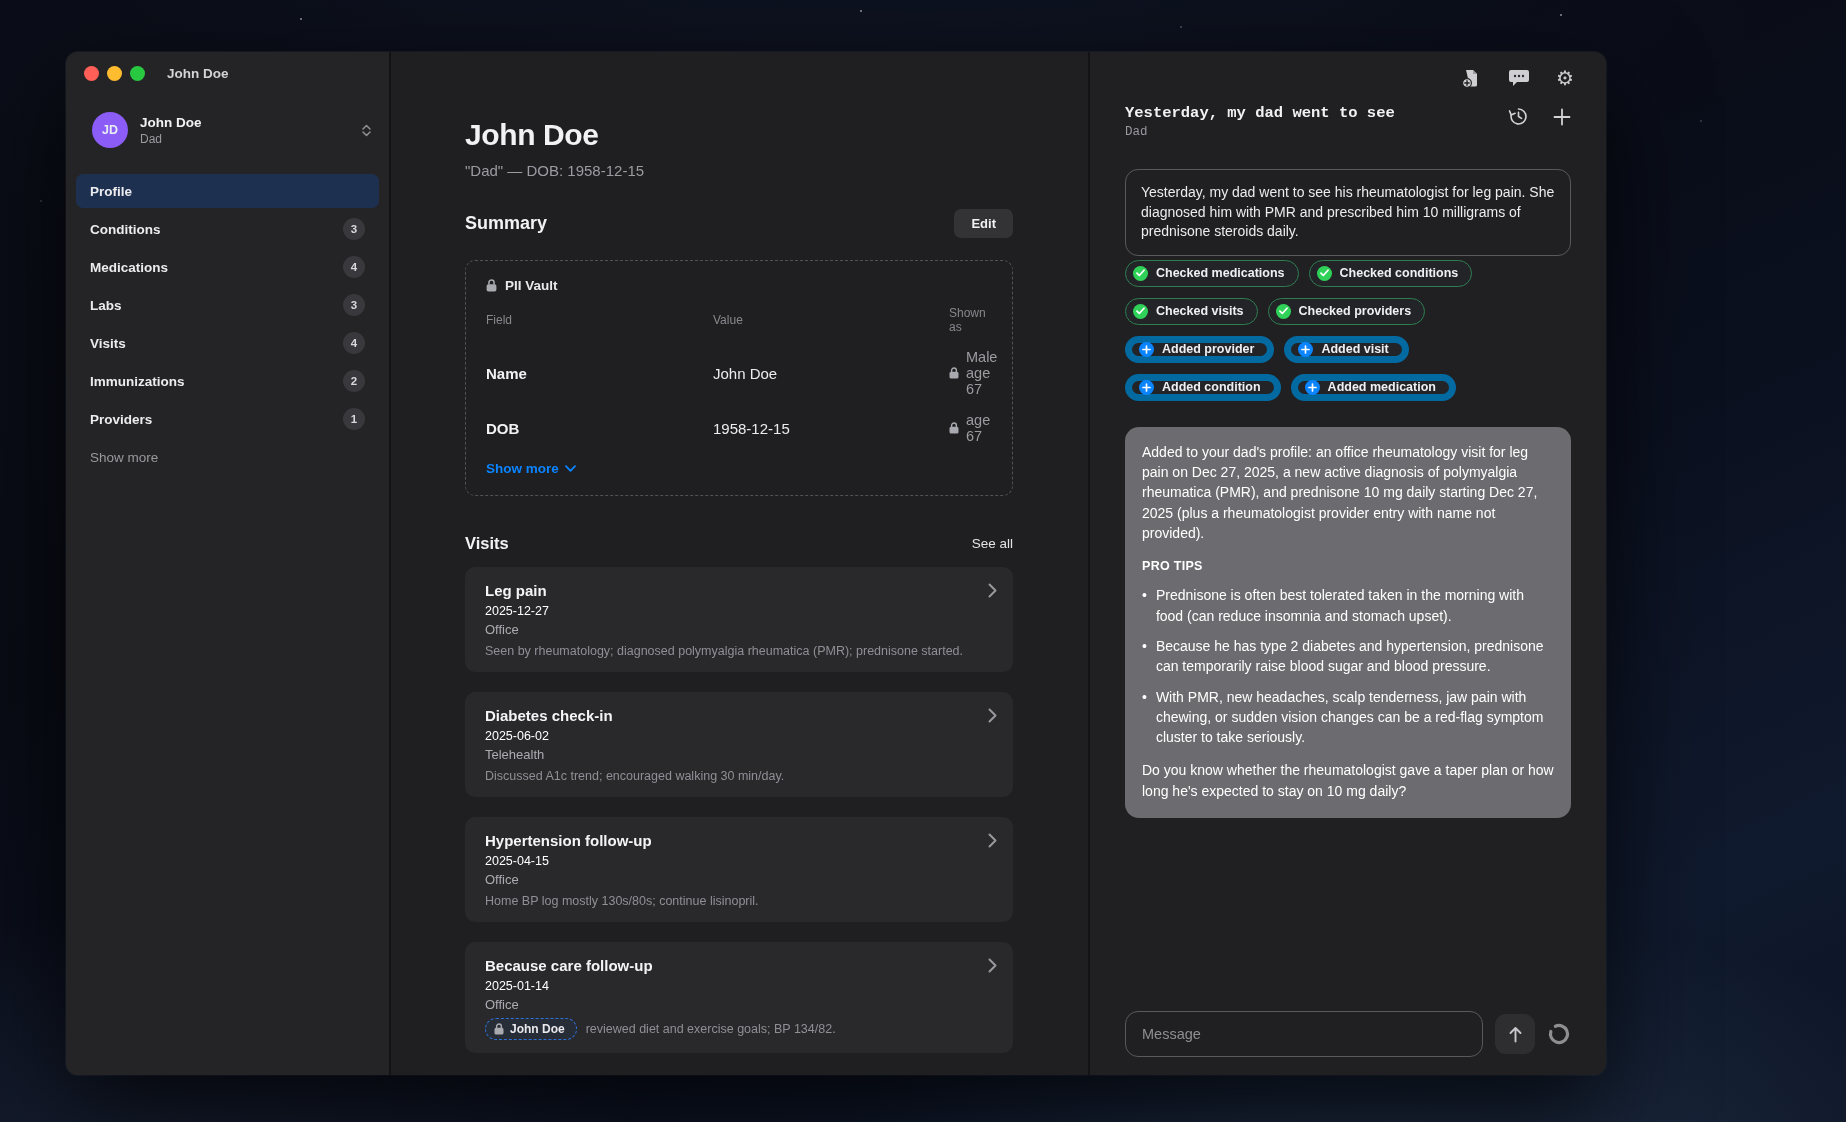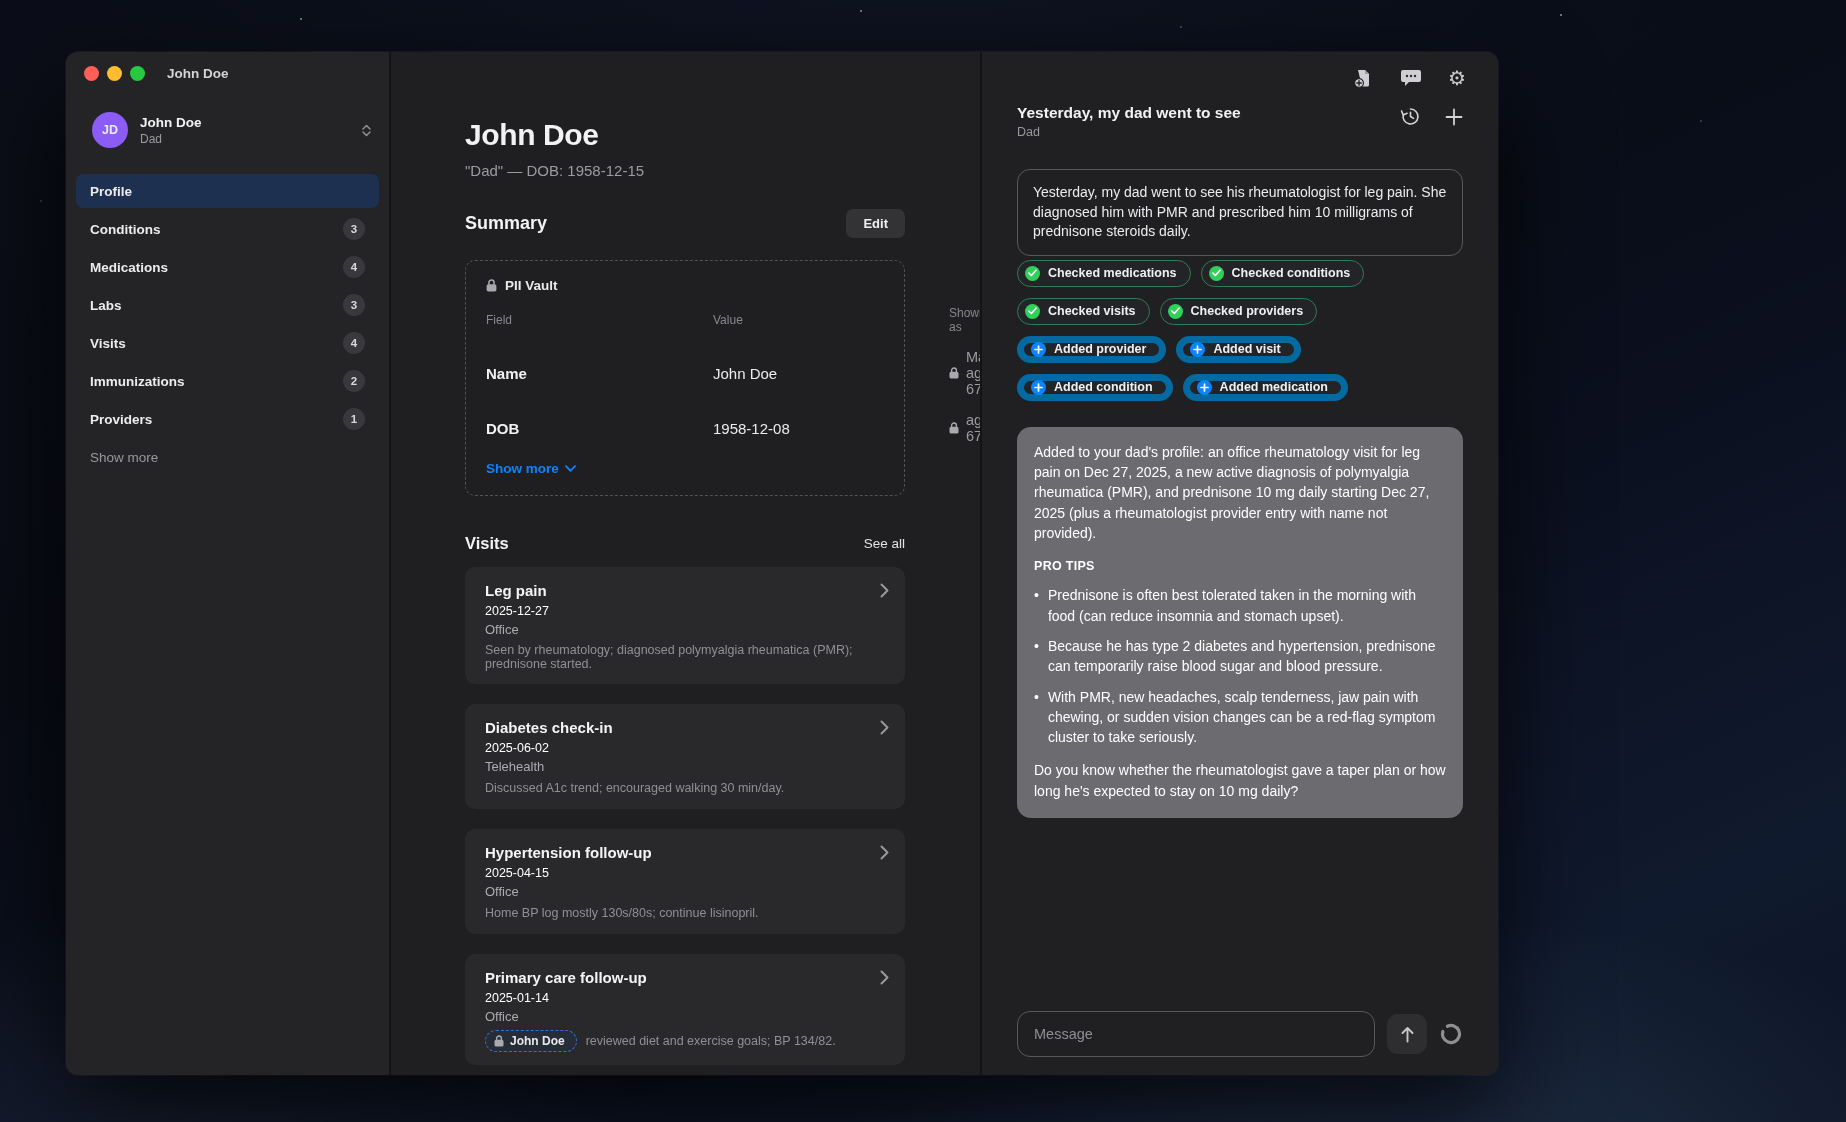--- a/index.html
+++ b/index.html
@@ -11,21 +11,21 @@
       radial-gradient(700px 300px at 8% 100%, rgba(47,62,88,.30), transparent 70%),
       radial-gradient(1200px 500px at 50% -10%, rgba(16,22,38,.9), transparent 75%),
       linear-gradient(155deg, #0b0e18 0%, #090c15 35%, #0b101f 60%, #101a2e 85%, #0c1424 100%);
     position:relative;
     color:#f2f2f4;
   }
   .stars { position:absolute; inset:0; pointer-events:none; }
   .stars i { position:absolute; width:2px; height:2px; border-radius:50%; background:rgba(255,255,255,.55); }
 
   .window {
-    position:absolute; left:66px; top:52px; width:1432px; height:1023px;
+    position:absolute; left:66px; top:52px; width:1540px; height:1023px;
     background:#1f1f21; border-radius:12px; overflow:hidden; display:flex;
     box-shadow:0 40px 100px rgba(0,0,0,.75), 0 0 0 1px rgba(255,255,255,.06);
   }
 
   
   .sidebar { width:325px; flex:0 0 325px; background:#242426; border-right:2px solid #131315; display:flex; flex-direction:column; }
   .titlebar { height:42px; display:flex; align-items:center; padding:0 18px; gap:8px; }
   .tl { width:15px; height:15px; border-radius:50%; }
   .tl.red{ background:#ff5f57; } .tl.yellow{ background:#febc2e; } .tl.green{ background:#28c840; }
   .win-title { margin-left:14px; font-size:13.5px; font-weight:700; color:#d4d4d7; }
@@ -70,21 +70,21 @@
   .chev-right { position:absolute; top:16px; right:16px; color:#98989d; display:flex; }
   .pii-chip { display:inline-flex; align-items:center; gap:6px; border:1.5px dashed #2f6fd8; border-radius:13px; padding:3px 11px 3px 8px; color:#e8e8ec; font-size:12px; font-weight:600; background:rgba(10,132,255,.05); cursor:pointer; }
   .providers-divider { margin-top:24px; border-top:1px solid #39393c; }
   .list-head.providers { margin-top:18px; }
 
   
   .chat { width:516px; flex:0 0 516px; background:#202022; display:flex; flex-direction:column; overflow:hidden; }
   .chat-toolbar { height:44px; display:flex; align-items:center; justify-content:flex-end; gap:26px; padding:8px 32px 0 0; color:#c9c9ce; }
   .tool-btn { cursor:pointer; display:flex; align-items:center; }
   .gear-glyph { font-size:20px; line-height:1; color:#c9c9ce; }
-  .chat-head { margin-top:8px; padding:0 35px; display:flex; align-items:flex-start; }
+  .chat-head { margin-top:8px; padding:0 35px; display:flex; align-items:flex-start;font-family:Liberation Mono, monospace; }
   .chat-head-meta { flex:1; }
   .chat-title { font-size:15.5px; font-weight:700; color:#f2f2f4; }
   .chat-sub { margin-top:3px; font-size:12.5px; color:#98989f; }
   .chat-head-icons { display:flex; gap:24px; align-items:center; color:#d2d2d7; margin-top:2px; }
   .chat-scroll { flex:1; padding:0 35px; overflow:hidden; }
   .user-bubble { margin-top:30px; border:1px solid #58585e; border-radius:13px; padding:13px 15px; font-size:14px; line-height:1.4; color:#ececf0; }
   .chips { margin-top:4px; display:flex; flex-wrap:wrap; gap:11px 10px; }
   .chip { height:27px; display:inline-flex; align-items:center; gap:8px; padding:0 13px 0 7px; border-radius:14px; font-size:12.5px; font-weight:700; color:#f0f0f3; background:#222428; cursor:pointer; }
   .chip.check { border:1px solid #2f7e52; }
   .chip.add { border:7px solid #0369a1; }
@@ -217,21 +217,21 @@
                   <rect x="0.5" y="4.8" width="9" height="6.7" rx="1.6" fill="currentColor"></rect>
                   <path d="M2.6 5V3.4a2.4 2.4 0 0 1 4.8 0V5" fill="none" stroke="currentColor" stroke-width="1.4"></path>
                 </svg>
               </span>
               <span>Male age 67</span>
             </span>
           </div>
 
           <div class="pii-grid pii-row">
             <span class="pii-field">DOB</span>
-            <span class="pii-value">1958-12-08</span>
+            <span class="pii-value">1958-12-15</span>
             <span class="pii-shown">
               <span class="lock">
                 <svg width="10" height="12" viewBox="0 0 10 12">
                   <rect x="0.5" y="4.8" width="9" height="6.7" rx="1.6" fill="currentColor"></rect>
                   <path d="M2.6 5V3.4a2.4 2.4 0 0 1 4.8 0V5" fill="none" stroke="currentColor" stroke-width="1.4"></path>
                 </svg>
               </span>
               <span>age 67</span>
             </span>
           </div>
@@ -292,21 +292,21 @@
             <span>Home BP log mostly 130s/80s; continue lisinopril.</span>
           </div>
           <span class="chev-right">
             <svg width="9" height="15" viewBox="0 0 9 15">
               <path d="M1.5 1.5 7.5 7.5 1.5 13.5" fill="none" stroke="currentColor" stroke-width="2" stroke-linecap="round" stroke-linejoin="round"></path>
             </svg>
           </span>
         </div>
 
         <div class="visit-card">
-          <div class="visit-title">Primary care follow-up</div>
+          <div class="visit-title">Because care follow-up</div>
           <div class="visit-date">2025-01-14</div>
           <div class="visit-type">Office</div>
           <div class="visit-note">
             <span class="pii-chip">
               <span class="lock">
                 <svg width="10" height="12" viewBox="0 0 10 12">
                   <rect x="0.5" y="4.8" width="9" height="6.7" rx="1.6" fill="currentColor"></rect>
                   <path d="M2.6 5V3.4a2.4 2.4 0 0 1 4.8 0V5" fill="none" stroke="currentColor" stroke-width="1.4"></path>
                 </svg>
               </span>

